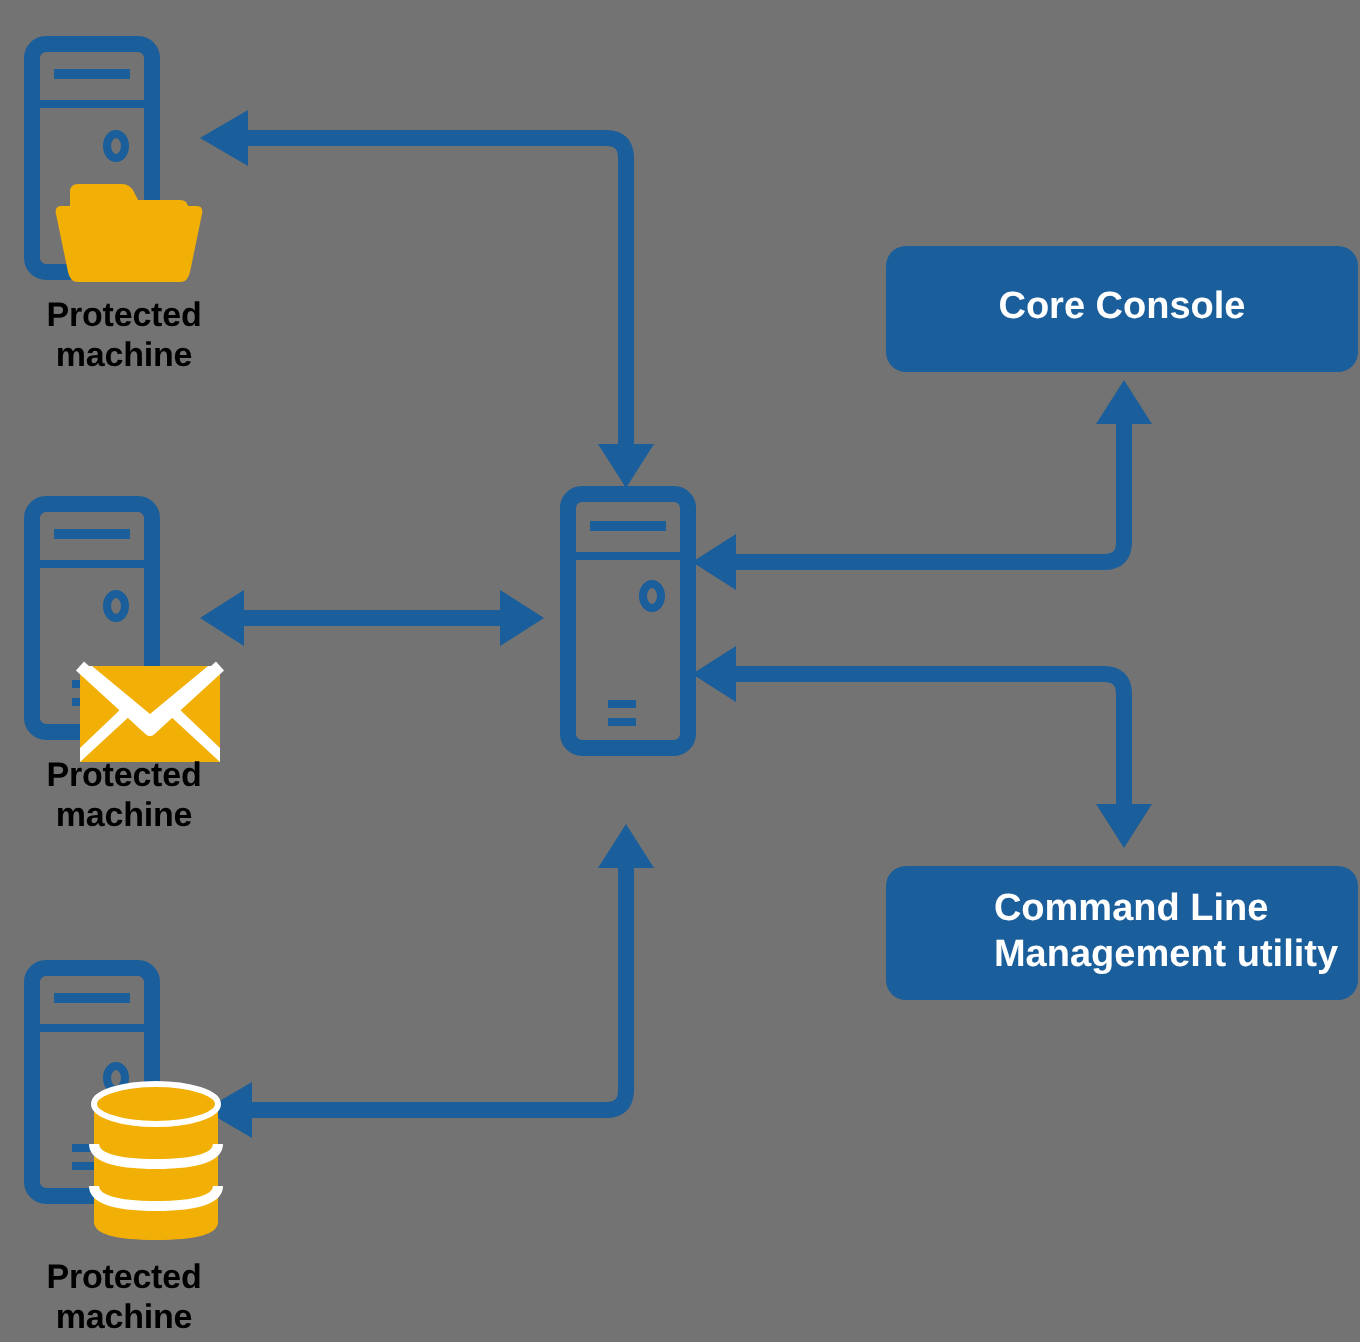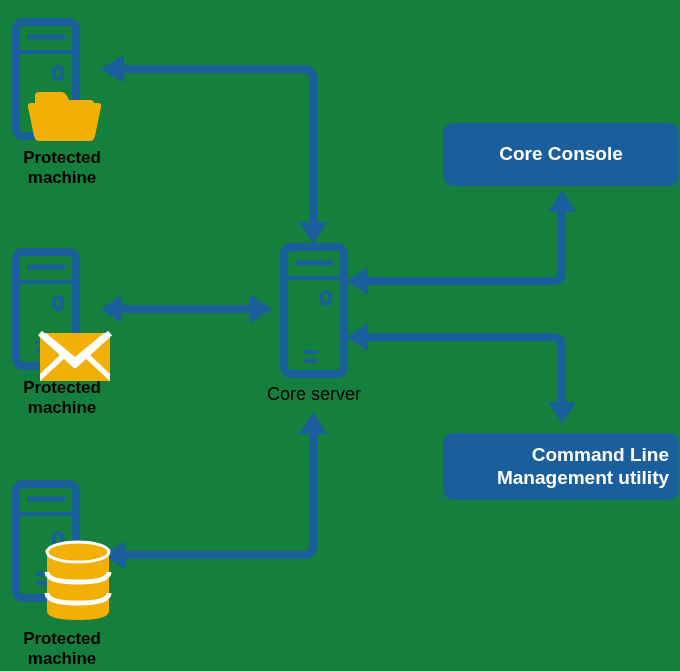--- a/index.html
+++ b/index.html
@@ -7,21 +7,21 @@
     padding: 0;
     background: #ffffff;
   }
   body {
     font-family: "Liberation Sans", sans-serif;
   }
   #canvas {
     position: relative;
     width: 680px;
     height: 671px;
-    background: #15803d;
+    background: #737373;
     overflow: hidden;
   }
   svg.layer {
     position: absolute;
     left: 0;
     top: 0;
     width: 680px;
     height: 671px;
   }
   .node-label {
@@ -39,21 +39,21 @@
   }
   .label-core-server {
     font-size: 18px;
     font-weight: normal;
   }
   .box-label {
     position: absolute;
     display: flex;
     align-items: center;
     justify-content: center;
-    text-align: right;
+    text-align: left;
     color: #ffffff;
     font-size: 19px;
     font-weight: bold;
     line-height: 1.2;
     white-space: pre-line;
     font-family: "Liberation Sans", sans-serif;
     pointer-events: none;
   }
 </style>
 </head>
@@ -171,20 +171,19 @@
 
   <div class="node-label label-protected" style="left:0px; top:148px; width:124px;">Protected
 machine</div>
 
   <div class="node-label label-protected" style="left:0px; top:378px; width:124px;">Protected
 machine</div>
 
   <div class="node-label label-protected" style="left:0px; top:629px; width:124px;">Protected
 machine</div>
 
-  <div class="node-label label-core-server" style="left:244px; top:384px; width:140px;">Core server</div>
 
   <div class="box-label" style="left:443px; top:123px; width:236px; height:63px;">Core Console</div>
 
   <div class="box-label" style="left:443px; top:433px; width:280px; height:67px;">Command Line
 Management utility</div>
 
 </div>
 
 </body></html>

